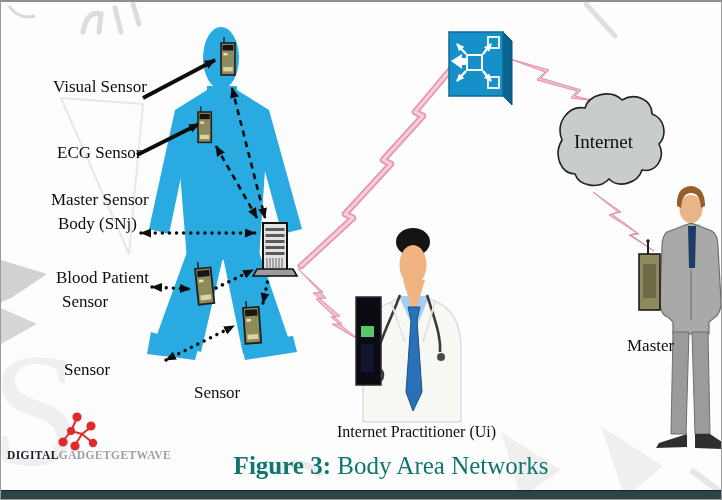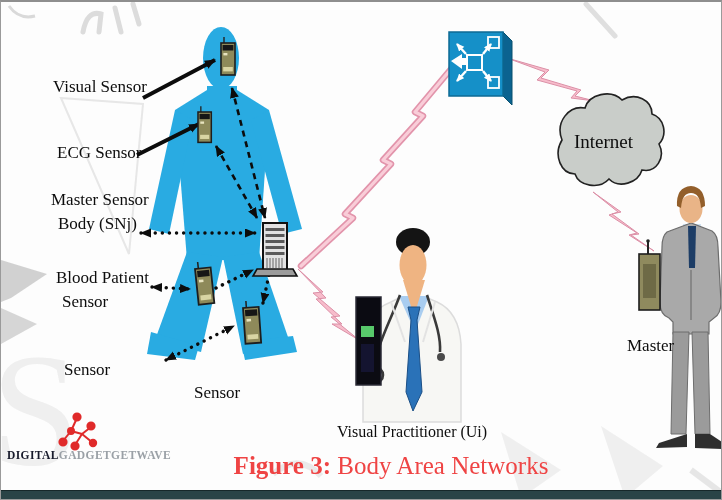--- a/index.html
+++ b/index.html
@@ -11,21 +11,21 @@
   }
   .diagram-svg{position:absolute;left:0;top:0;width:722px;height:500px;}
   .lbl{position:absolute;white-space:nowrap;line-height:1.05;color:#0d0d0d;}
   .lbl-sensor{font-size:17px;}
   .lbl-node{font-size:17px;}
   .lbl-gateway{font-size:19px;text-shadow:-1px 2px 0 #cfcfcf;}
   .lbl-internet{font-size:19px;}
   .lbl-practitioner{font-size:16px;}
   .caption{
     position:absolute;left:130px;top:450px;width:520px;text-align:center;
-    font-size:25px;color:#ef4444;
+    font-size:25px;color:#0f766e;
   }
   .caption .cap-bold{font-weight:bold;}
   .brand{
     position:absolute;left:6px;top:447px;
     font-family:Liberation Serif, serif;font-size:11.5px;font-weight:bold;
     letter-spacing:.4px;
   }
   .brand .b1{color:#171a2b;}
   .brand .b2{color:#9aa0a6;}
   .bottom-bar{
@@ -219,21 +219,21 @@
   <div class="lbl lbl-sensor" style="left:52px;top:76px">Visual Sensor</div>
   <div class="lbl lbl-sensor" style="left:50px;top:189px">Master Sensor</div>
   <div class="lbl lbl-sensor" style="left:56px;top:142px">ECG Sensor</div>
   <div class="lbl lbl-sensor" style="left:57px;top:213px">Body (SNj)</div>
   <div class="lbl lbl-sensor" style="left:55px;top:267px">Blood Patient</div>
   <div class="lbl lbl-sensor" style="left:61px;top:291px">Sensor</div>
   <div class="lbl lbl-sensor" style="left:63px;top:359px">Sensor</div>
   <div class="lbl lbl-node" style="left:193px;top:382px">Sensor</div>
   <div class="lbl lbl-internet" style="left:573px;top:130px">Internet</div>
   <div class="lbl lbl-node" style="left:626px;top:335px">Master</div>
-  <div class="lbl lbl-practitioner" style="left:336px;top:422px">Visual Practitioner (Ui)</div>
+  <div class="lbl lbl-practitioner" style="left:336px;top:422px">Internet Practitioner (Ui)</div>
 
   <div class="caption">
     <span class="cap-bold">Figure 3:</span><span> Body Area Networks</span>
   </div>
 
   <div class="brand">
     <span class="b1">DIGITAL</span><span class="b2">GADGETGETWAVE</span>
   </div>
 
   <div class="bottom-bar"></div>

